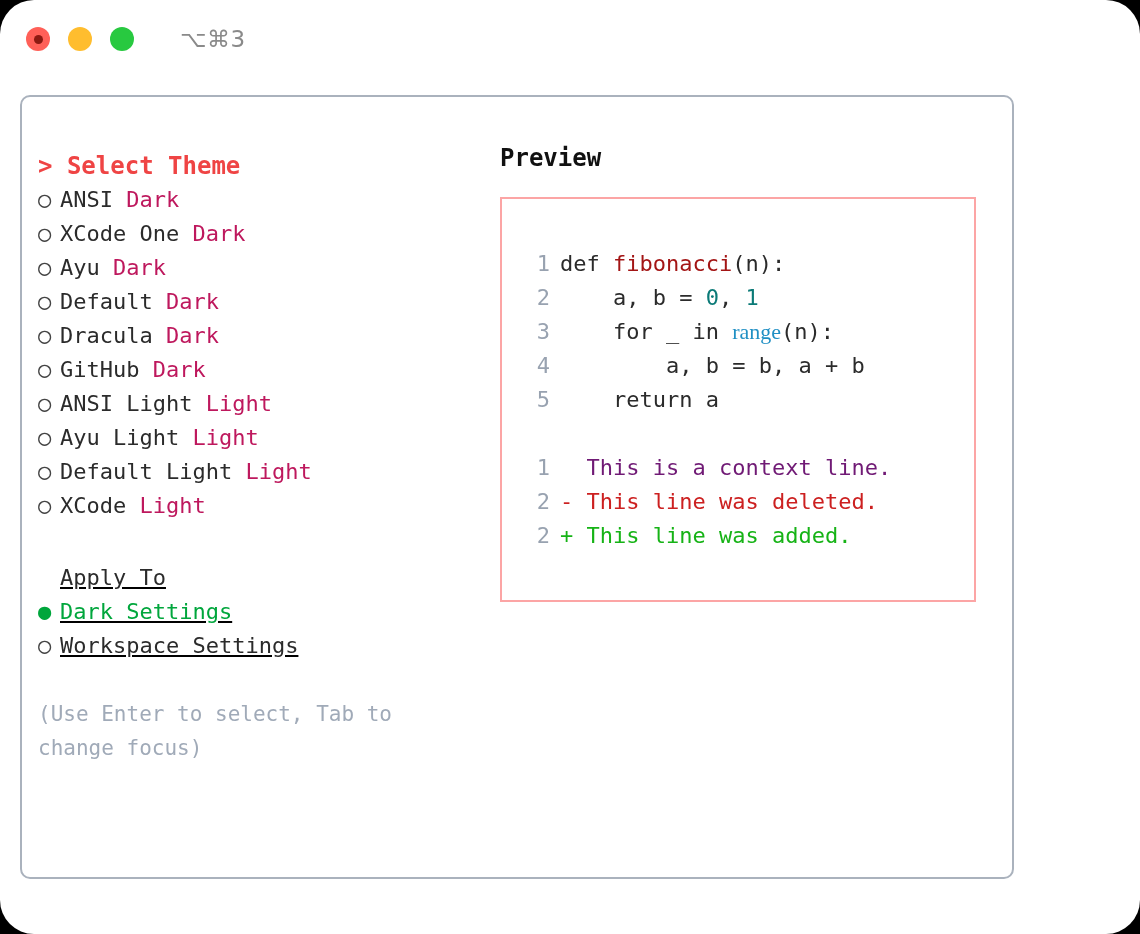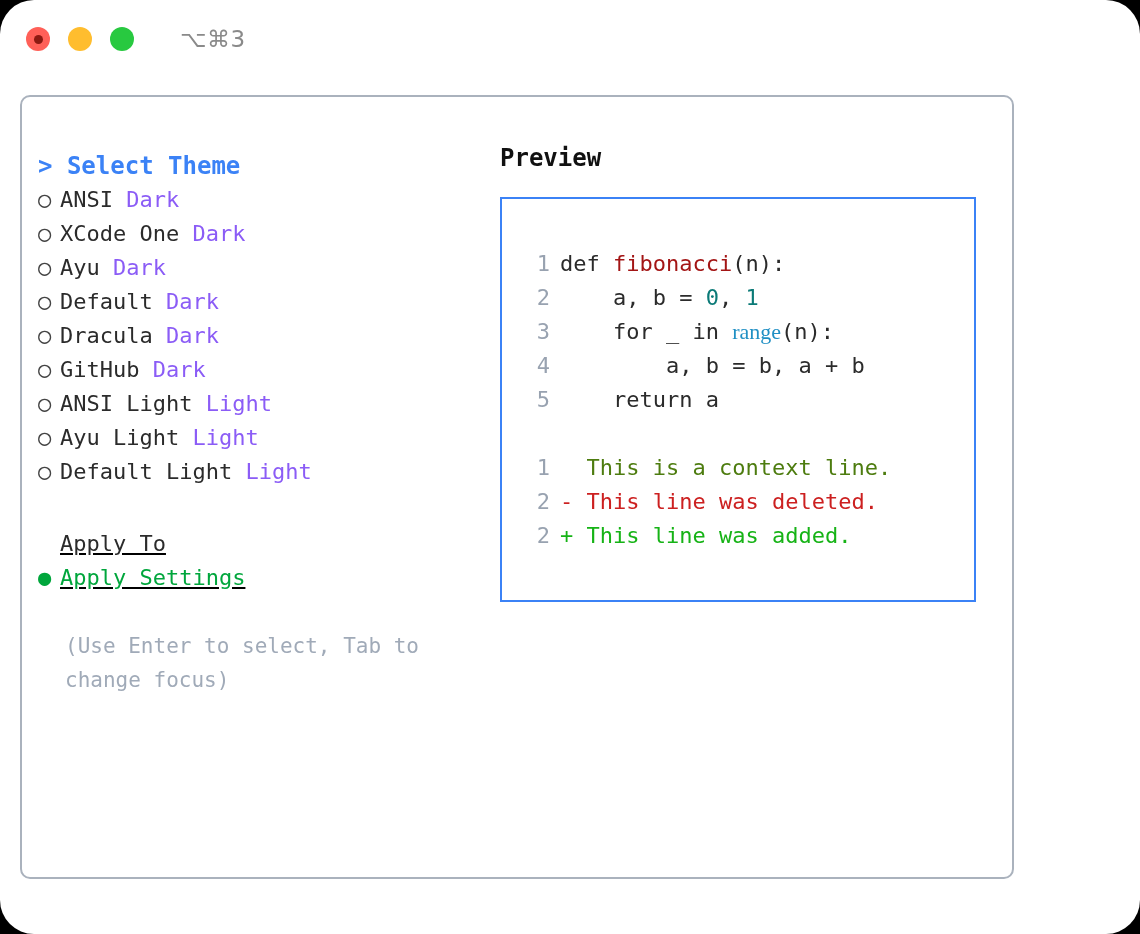--- a/index.html
+++ b/index.html
@@ -104,76 +104,75 @@
     position: absolute;
     left: 478px;
     top: 44px;
     width: 500px;
   }
 
   
   .section-head {
     font-size: 24px;
     font-weight: bold;
-    color: #3b82f6;
+    color: #ef4444;
     line-height: 34px;
     white-space: pre;
   }
   .list-row {
     font-size: 22px;
     line-height: 34px;
     color: #2b2b2b;
     white-space: pre;
     display: block;
   }
   .marker {
     display: inline-block;
     width: 22px;
     color: #444444;
   }
   .marker-selected { color: #00a63c; }
   .row-selected .name { color: #00a63c; }
   .name { color: #2b2b2b; }
-  .tag  { color: #8b5cf6; }
+  .tag  { color: #be185d; }
 
   .applyto {
     margin-top: 38px;
     text-decoration: underline;
   }
   .applyto-head {
     font-size: 22px;
     line-height: 34px;
     color: #2b2b2b;
     white-space: pre;
     padding-left: 22px;
   }
 
   .hint {
     margin-top: 34px;
     font-size: 21px;
     line-height: 34px;
     color: #a0aab8;
     width: 400px;
     white-space: pre-wrap;
-    margin-left: 27px;
   }
 
   
   .preview-head {
     font-size: 24px;
     font-weight: bold;
     color: #111111;
     line-height: 34px;
     white-space: pre;
   }
   .preview-box {
     margin-top: 22px;
     width: 476px;
     height: 405px;
-    border: 2px solid #3b82f6;
+    border: 2px solid #fca5a5;
     box-sizing: border-box;
     background: #ffffff;
     padding: 48px 0 0 18px;
   }
   .code-line {
     font-size: 22px;
     line-height: 34px;
     white-space: pre;
     color: #2b2b2b;
   }
@@ -184,21 +183,21 @@
     color: #98a2b0;
     margin-right: 10px;
   }
   .blank-line { height: 34px; }
 
   .tok-func { color: #a31515; }
   .tok-num  { color: #0b7a77; }
   .tok-call { color: #1f8fc4; font-family: Liberation Serif, serif; }
   .tok-plain { color: #2b2b2b; }
 
-  .diff-ctx { color: #4d7c0f; margin-top: 32px; }
+  .diff-ctx { color: #701a75; margin-top: 32px; }
   .diff-del { color: #cc2020; }
   .diff-add { color: #16b316; }
 </style>
 </head>
 <body>
 
 <div class="window">
 
   <div class="titlebar">
     <div class="traffic">
@@ -217,26 +216,28 @@
         <div id="theme-list">
             <div class="list-row"><span class="marker">○</span><span class="name">ANSI</span><span class="tag"> Dark</span></div>
             <div class="list-row"><span class="marker">○</span><span class="name">XCode One</span><span class="tag"> Dark</span></div>
             <div class="list-row"><span class="marker">○</span><span class="name">Ayu</span><span class="tag"> Dark</span></div>
             <div class="list-row"><span class="marker">○</span><span class="name">Default</span><span class="tag"> Dark</span></div>
             <div class="list-row"><span class="marker">○</span><span class="name">Dracula</span><span class="tag"> Dark</span></div>
             <div class="list-row"><span class="marker">○</span><span class="name">GitHub</span><span class="tag"> Dark</span></div>
             <div class="list-row"><span class="marker">○</span><span class="name">ANSI Light</span><span class="tag"> Light</span></div>
             <div class="list-row"><span class="marker">○</span><span class="name">Ayu Light</span><span class="tag"> Light</span></div>
             <div class="list-row"><span class="marker">○</span><span class="name">Default Light</span><span class="tag"> Light</span></div>
+            <div class="list-row"><span class="marker">○</span><span class="name">XCode</span><span class="tag"> Light</span></div>
           </div>
 
         <div class="applyto">
           <div class="applyto-head">Apply To</div>
           <div id="apply-list">
-              <div class="list-row row-selected"><span class="marker marker-selected">●</span><span class="name">Apply Settings</span></div>
+              <div class="list-row row-selected"><span class="marker marker-selected">●</span><span class="name">Dark Settings</span></div>
+              <div class="list-row"><span class="marker">○</span><span class="name">Workspace Settings</span></div>
             </div>
         </div>
 
         <div class="hint">(Use Enter to select, Tab to change focus)</div>
       </div>
 
       <div class="col-right">
         <div class="preview-head">Preview</div>
         <div class="preview-box">
           <div id="code-block">

